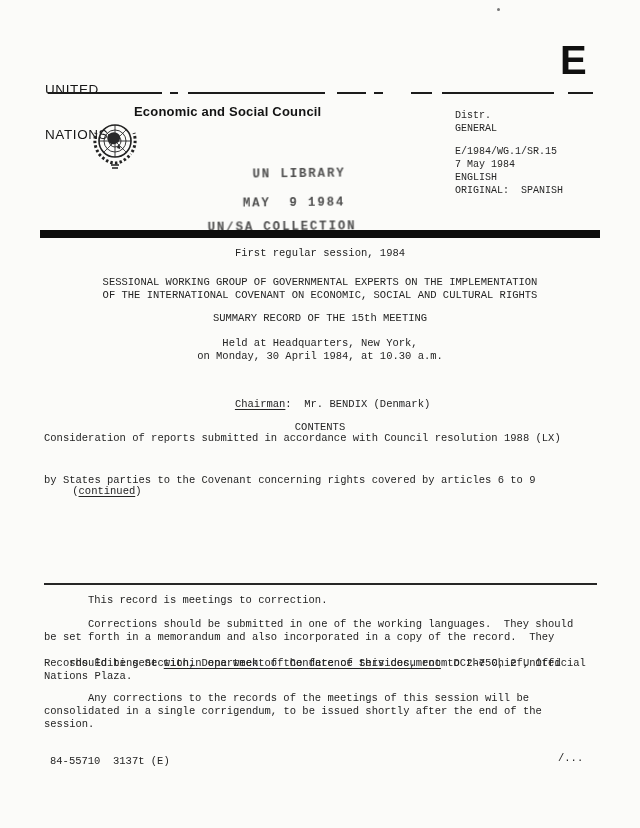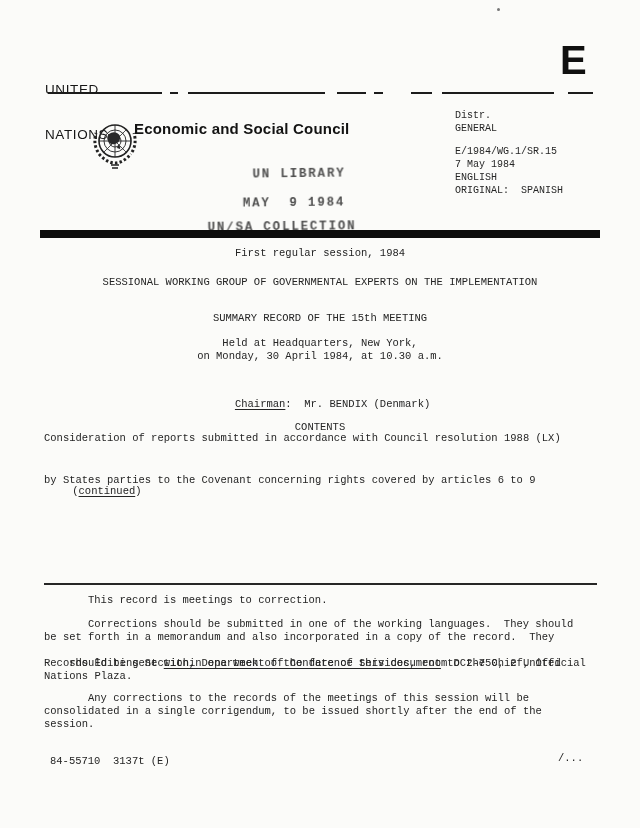--- a/index.html
+++ b/index.html
@@ -17,21 +17,21 @@
   .mono{font-family:"Liberation Mono", monospace;}
   .type{font-size:10.5px;line-height:13px;color:#242424;}
   .centerline{left:40px;width:560px;text-align:center;}
   .u{text-decoration:underline;text-underline-offset:2px;}
 
   
   .org-name{left:45px;top:52px;font-size:13.5px;line-height:15px;font-weight:normal;letter-spacing:0.6px;color:#161616;}
   .series-letter{left:560px;top:38px;font-size:40px;font-weight:bold;color:#101010;letter-spacing:0;}
   .broken-rule{left:48px;top:91px;width:545px;height:3px;display:flex;align-items:center;}
   .broken-rule i{display:block;height:2px;background:#1b1b1b;}
-  .council-title{left:134px;top:104px;font-size:15px;font-weight:bold;color:#131313;letter-spacing:0.2px;margin-top:16px;}
+  .council-title{left:134px;top:104px;font-size:13px;font-weight:bold;color:#131313;letter-spacing:0.2px;}
 
   
   .distr{font-size:10px;line-height:12px;color:#262626;}
 
   
   .stamp{
     font-size:12.5px;letter-spacing:1.8px;color:#4f4f4f;
     filter:blur(0.4px);transform:translateX(-50%) rotate(-0.6deg);
     z-index:1;font-weight:bold;
   }
@@ -92,20 +92,21 @@
   <div class="abs mono distr" style="left:455px;top:185px;">ORIGINAL:  SPANISH</div>
 
   <div class="abs mono stamp" style="left:299px;top:167px;">UN LIBRARY</div>
   <div class="abs mono stamp" style="left:294px;top:196px;">MAY  9 1984</div>
   <div class="abs mono stamp" style="left:282px;top:220px;">UN/SA COLLECTION</div>
 
   <div class="abs thick-bar"></div>
 
   <div class="abs mono type centerline" style="top:247px;">First regular session, 1984</div>
   <div class="abs mono type centerline" style="top:276px;">SESSIONAL WORKING GROUP OF GOVERNMENTAL EXPERTS ON THE IMPLEMENTATION</div>
+  <div class="abs mono type centerline" style="top:289px;">OF THE INTERNATIONAL COVENANT ON ECONOMIC, SOCIAL AND CULTURAL RIGHTS</div>
   <div class="abs mono type centerline" style="top:312px;">SUMMARY RECORD OF THE 15th MEETING</div>
   <div class="abs mono type centerline" style="top:337px;">Held at Headquarters, New York,</div>
   <div class="abs mono type centerline" style="top:350px;">on Monday, 30 April 1984, at 10.30 a.m.</div>
 
   <div class="abs mono type centerline" style="top:385px;font-family:Liberation Mono, monospace;">
     <span class="u">Chairman</span><span>:  Mr. BENDIX (Denmark)</span>
   </div>
 
   <div class="abs mono type centerline" style="top:421px;">CONTENTS</div>
 

